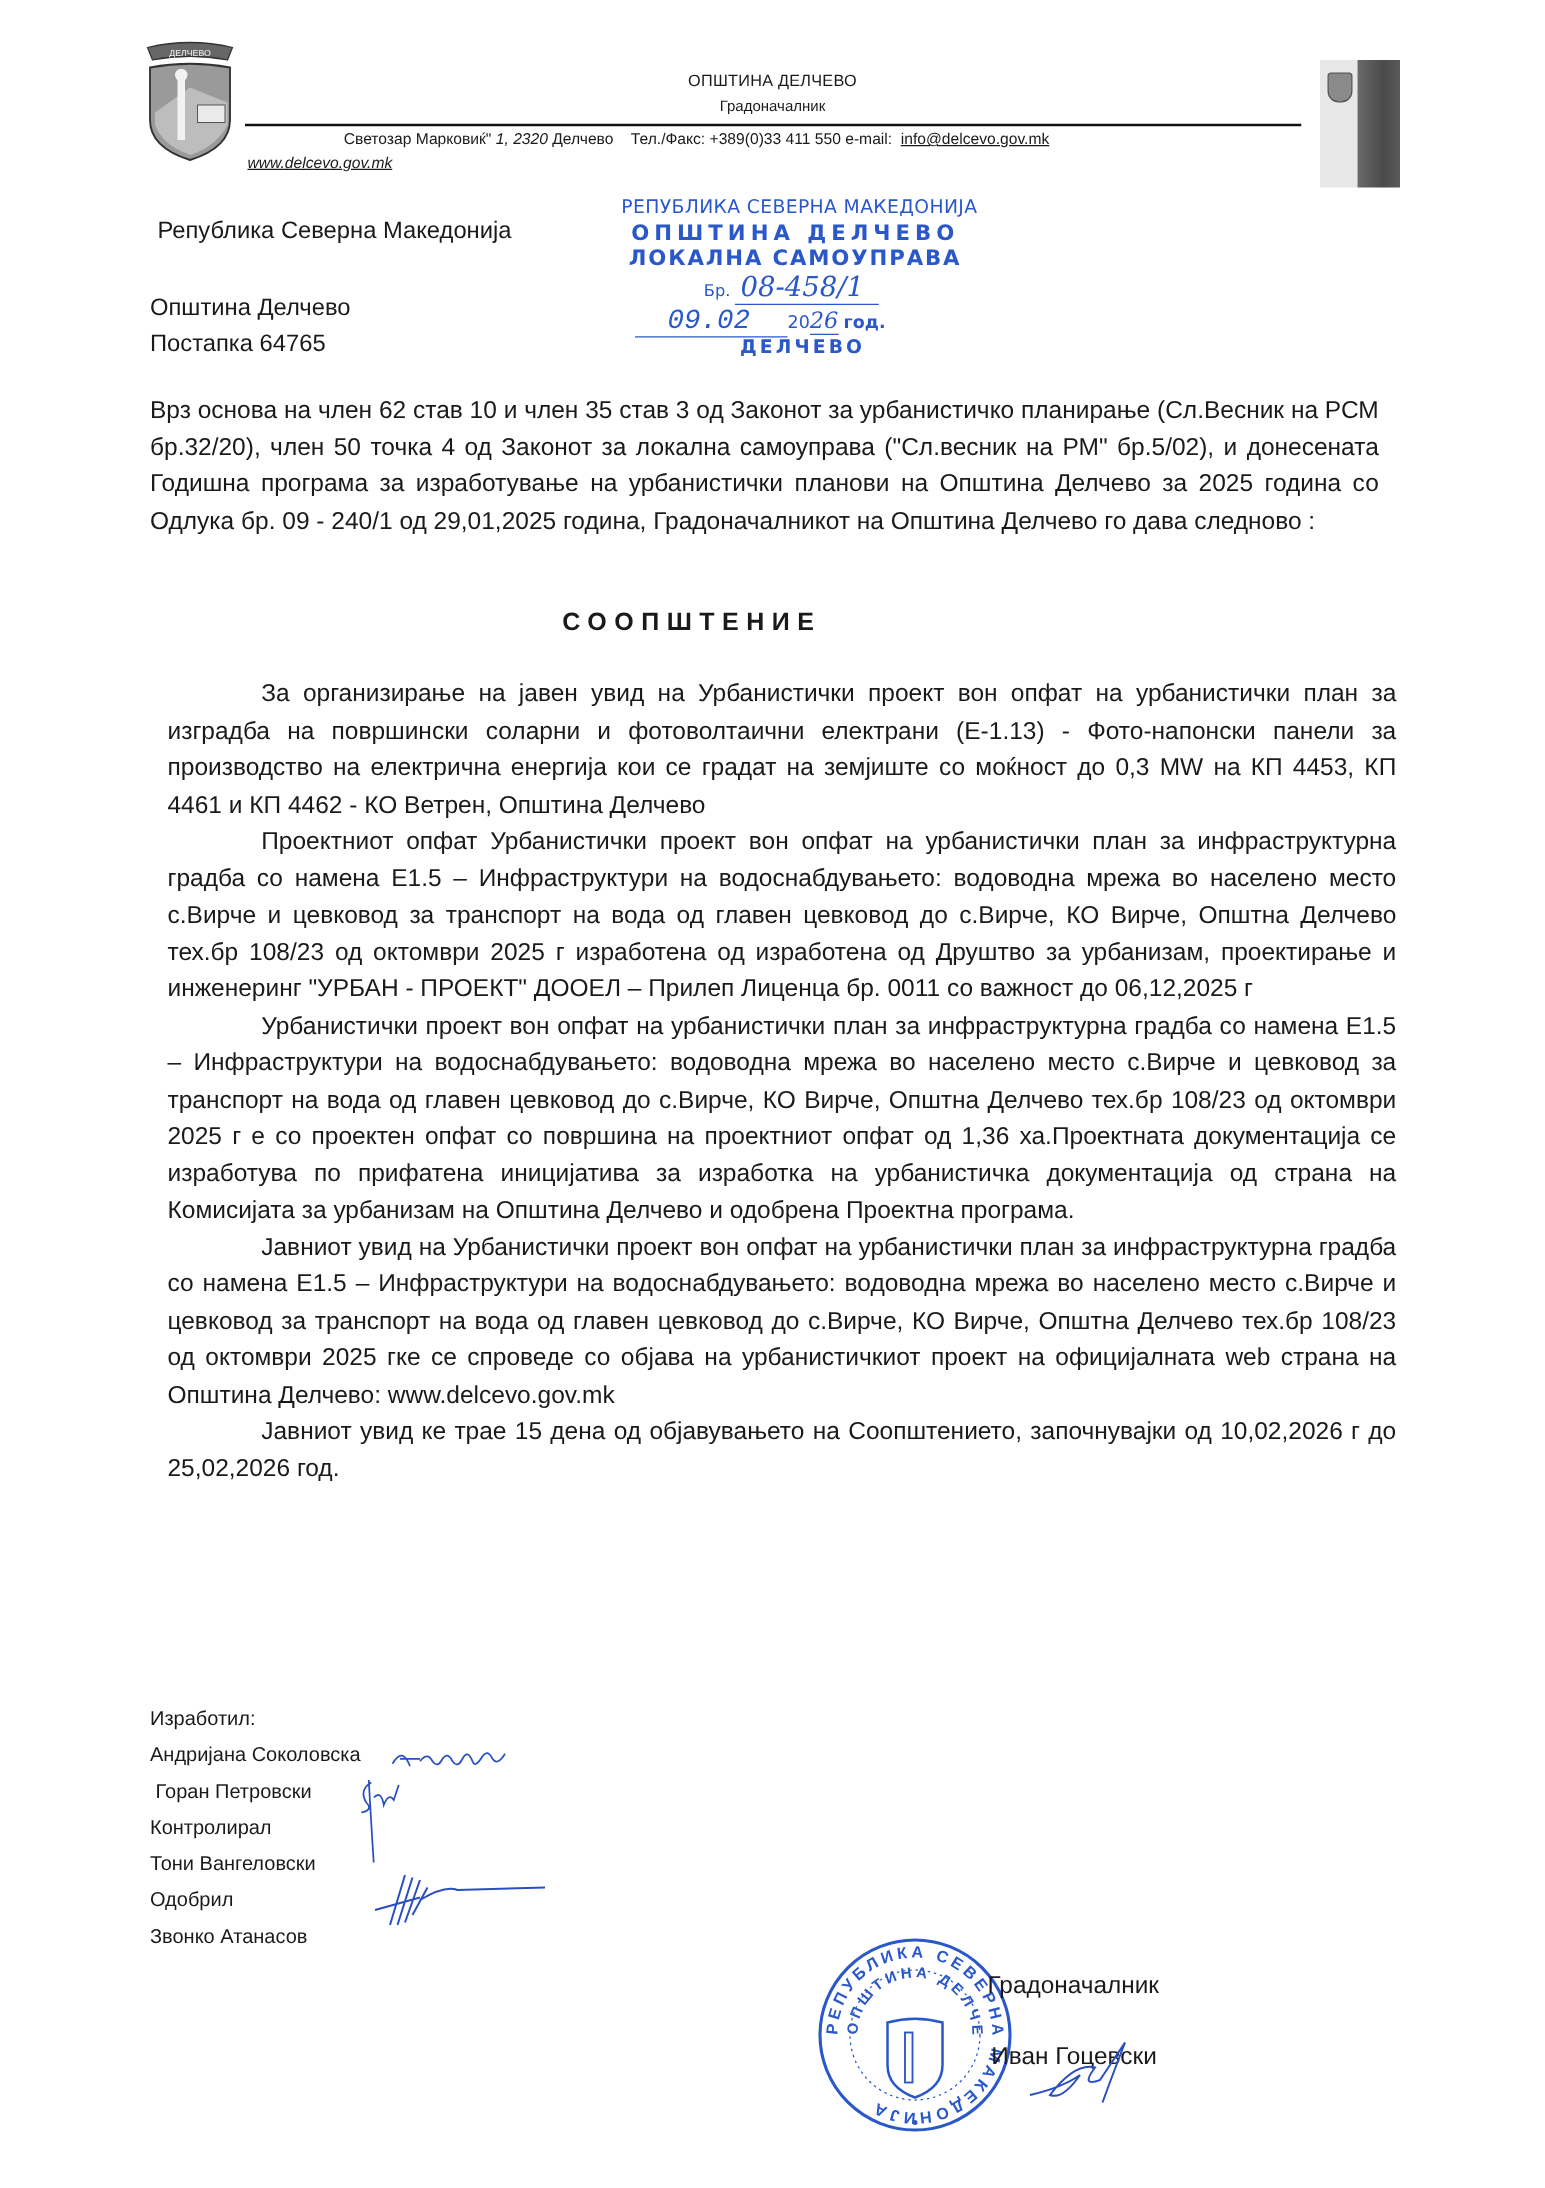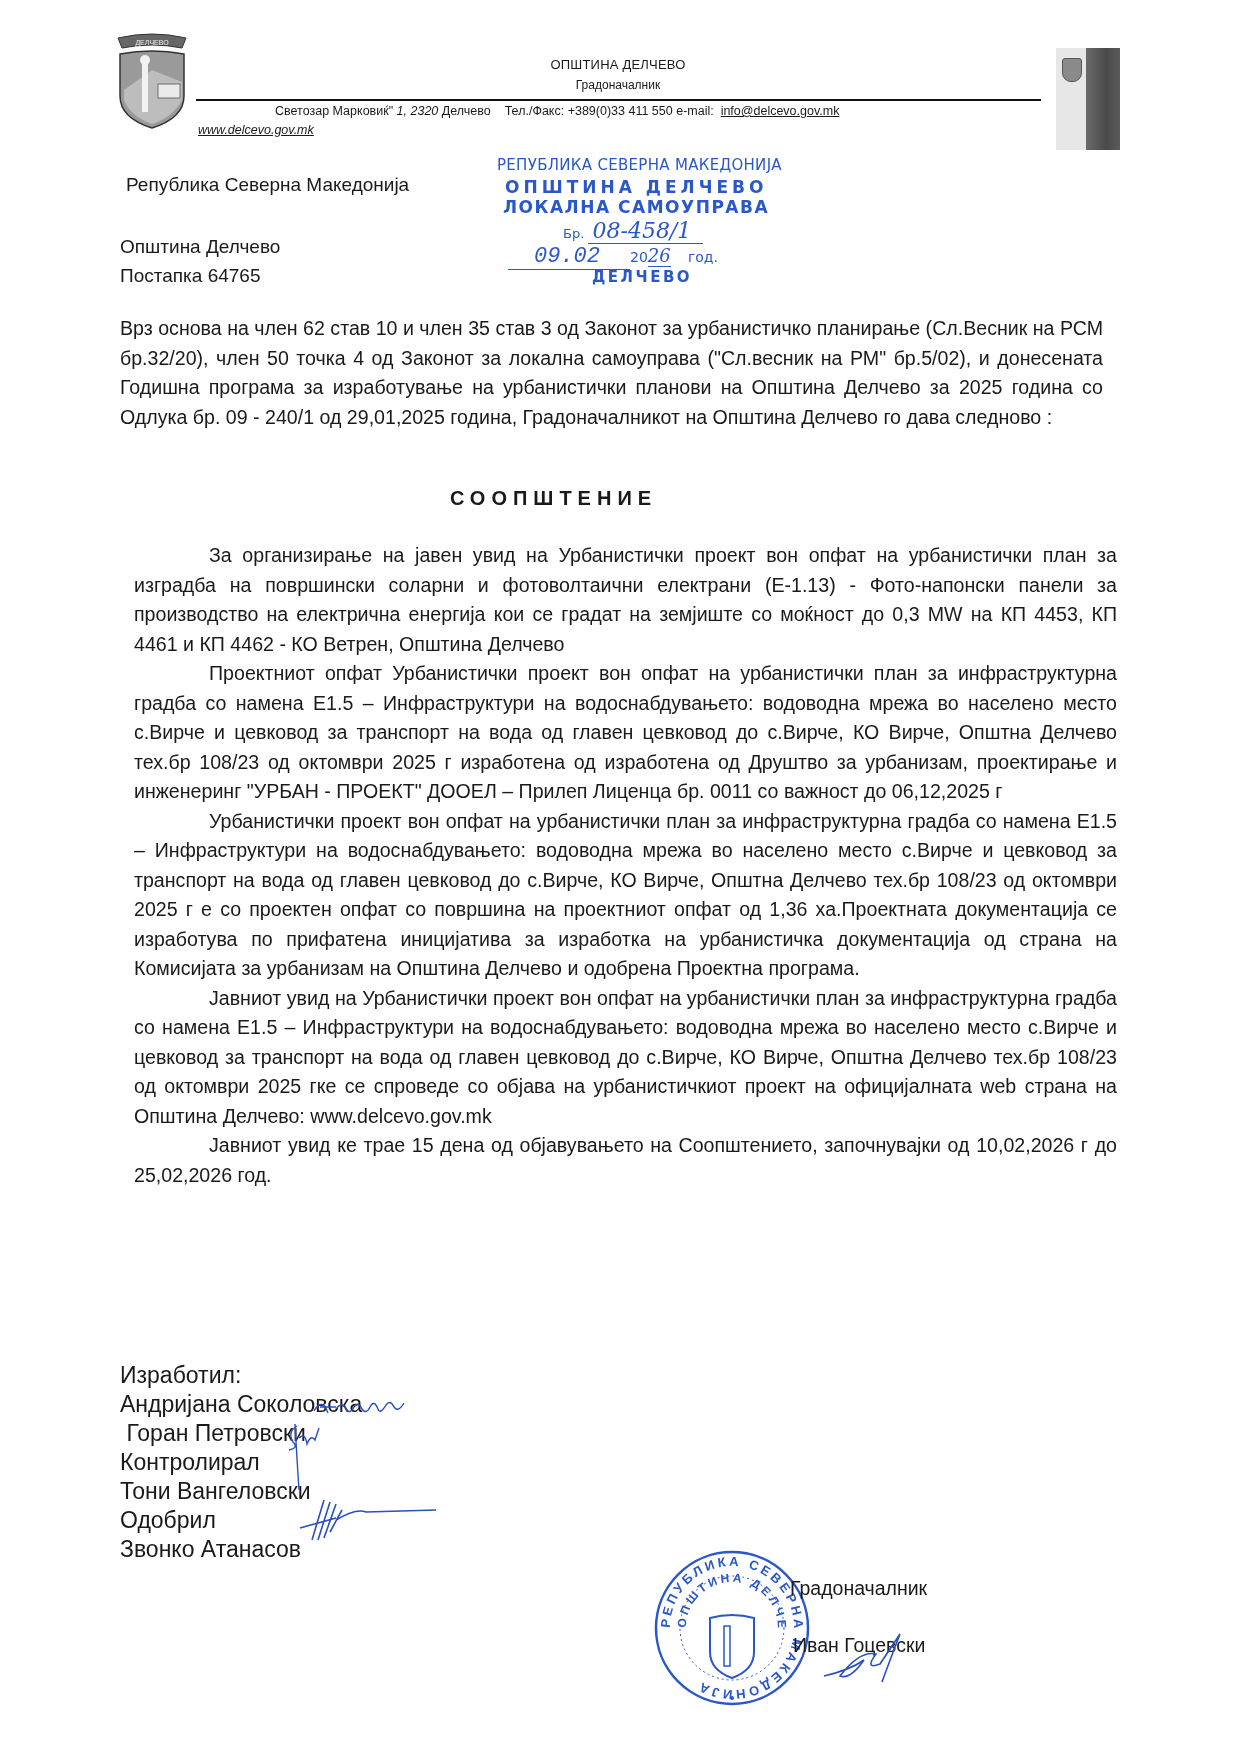--- a/index.html
+++ b/index.html
@@ -33,32 +33,32 @@
   .stamp { color: #2a58c9; font-family: "DejaVu Sans", sans-serif; }
   .st1 { left: 497px; top: 156px; font-size: 15px; letter-spacing: 0.3px; }
   .st2 { left: 505px; top: 177px; font-size: 17px; font-weight: bold; letter-spacing: 4px; }
   .st3 { left: 503px; top: 197px; font-size: 17px; font-weight: bold; letter-spacing: 1.5px; text-align: center; }
   .st4 { left: 563px; top: 218px; font-size: 13px; }
   .st4 .num { font-family: "DejaVu Serif", serif; font-style: italic; font-size: 22px; border-bottom: 1.5px solid #2a58c9; padding: 0 12px 0 4px; }
   .st5 { left: 508px; top: 244px; font-size: 13px; }
   .st5 .date { font-family: Liberation Mono, monospace; font-style: italic; font-size: 22px; border-bottom: 1.5px solid #2a58c9; padding: 0 30px 0 26px; display:inline-block; }
   .st5 .yr { font-size: 14px; }
   .st5 .yr2 { font-family: "DejaVu Serif", serif; font-style:italic; font-size: 18px; border-bottom: 1.5px solid #2a58c9; }
-  .st5 .god { font-weight:normal; font-size: 14px; margin-left: 13px; }
+  .st5 .god { font-weight:bold; font-size: 14px; }
   .st6 { left: 592px; top: 268px; font-size: 15px; font-weight: bold; letter-spacing: 2.5px; }
 
   
   .body-block { left: 120px; width: 983px; font-size: 19.6px; line-height: 29.5px; text-align: justify; }
   .p-intro { top: 314px; }
   .title { left: 0; width: 1107px; top: 487px; text-align: center; font-weight: bold; font-size: 20px; letter-spacing: 6px; }
   .para { text-indent: 75px; margin: 0; }
   .p1 { top: 541px; margin-left: 14px; }
 
   
-  .sig-block { left: 120px; top: 1361px; font-size: 23px; line-height: 29px; }
+  .sig-block { left: 120px; top: 1361px; font-size: 16px; line-height: 29px; }
   .sig-block div { white-space: nowrap; }
   .sigmark { position: absolute; }
   .mayor-title { left: 790px; top: 1577px; font-size: 19.5px; }
   .mayor-name { left: 793px; top: 1634px; font-size: 19.5px; }
   .seal { left: 652px; top: 1548px; width: 160px; height: 160px; }
 </style>
 </head>
 <body>
 
 <div class="abs logo">

